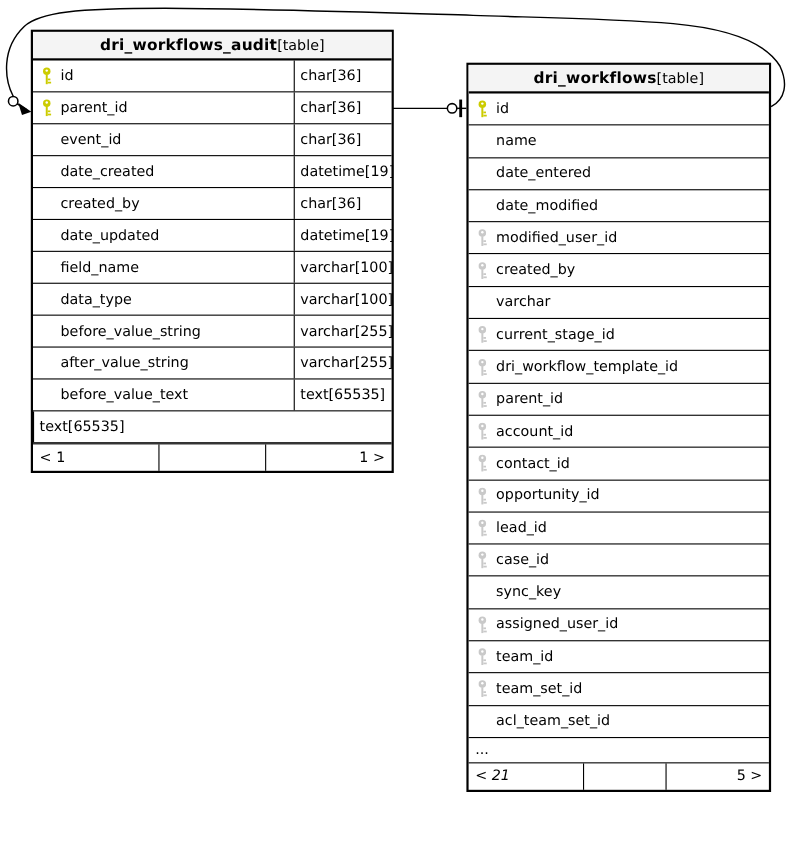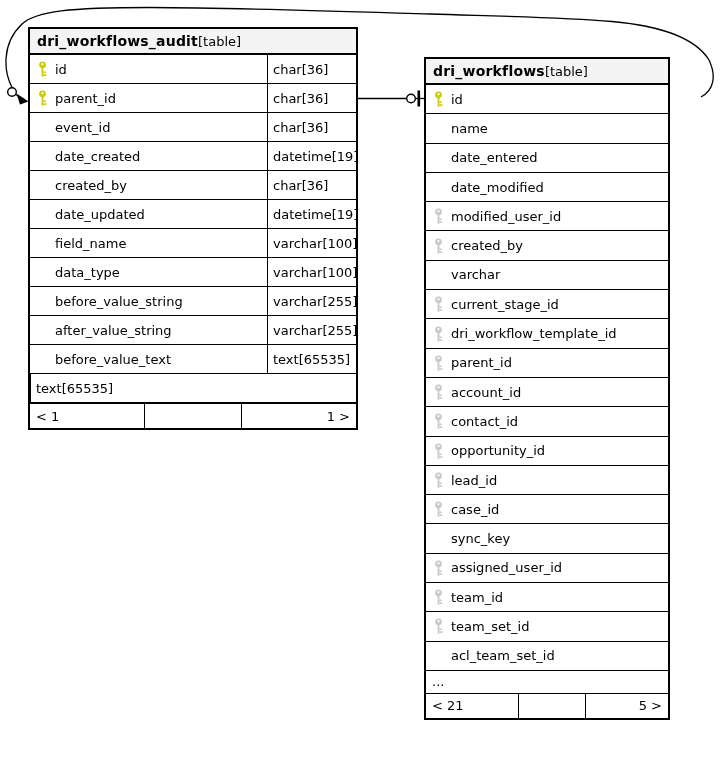--- a/index.html
+++ b/index.html
@@ -12,25 +12,25 @@
   body{
     width:721px;height:774px;position:relative;background:#ffffff;
     font-family:"DejaVu Sans","Liberation Sans",sans-serif;
     color:#000;overflow:hidden;
   }
   .db-table{
     position:absolute;background:#fff;border:2px solid var(--ink);
     box-sizing:border-box;display:flex;flex-direction:column;z-index:2;
   }
   #table-0{left:28px;top:27px;width:330px;}
-  #table-1{left:424px;top:57px;width:246px;}
+  #table-1{left:424px;top:57px;width:277px;}
   .tbl-header{
     background:var(--hdr);border-bottom:2px solid var(--ink);
     height:26px;box-sizing:border-box;display:flex;align-items:center;
-    justify-content:flex-start;padding:0 7px;flex:none;
+    justify-content:center;padding:0 7px;flex:none;
   }
   .tbl-title{font-weight:bold;font-size:14px;letter-spacing:.2px;}
   .tbl-kind{font-size:13px;}
   .row{
     display:flex;align-items:stretch;height:29px;box-sizing:border-box;
     border-bottom:1px solid var(--ink);flex:none;font-size:13px;text-align:center;
   }
   #table-1 .row{height:29.3px;}
   .col-name{
     flex:1;display:flex;align-items:center;padding-left:8px;min-width:0;
@@ -51,21 +51,21 @@
     padding-left:6px;font-size:13px;box-sizing:border-box;
   }
   .tbl-footer{
     border-top:1px solid var(--ink);height:25px;flex:none;display:flex;
     align-items:stretch;font-size:13px;box-sizing:border-box;
   }
   .ft-cell{display:flex;align-items:center;box-sizing:border-box;}
   .ft-left{width:35%;padding-left:6px;}
   .ft-mid{width:30%;border-left:1px solid var(--ink);border-right:1px solid var(--ink);}
   .ft-right{flex:1;justify-content:flex-end;padding-right:6px;}
-  #table-1 .ft-left{width:38%;}
+  #table-1 .ft-left{width:38%;font-style:italic;}
   #table-1 .ft-mid{width:28%;}
   #edges{position:absolute;left:0;top:0;z-index:3;pointer-events:none;}
   #caption{
     position:absolute;left:17px;top:774px;font-size:10px;z-index:1;margin-left:32px;
   }
 </style>
 </head>
 <body>
 
 <svg id="edges" width="721" height="774" viewBox="0 0 721 774">

